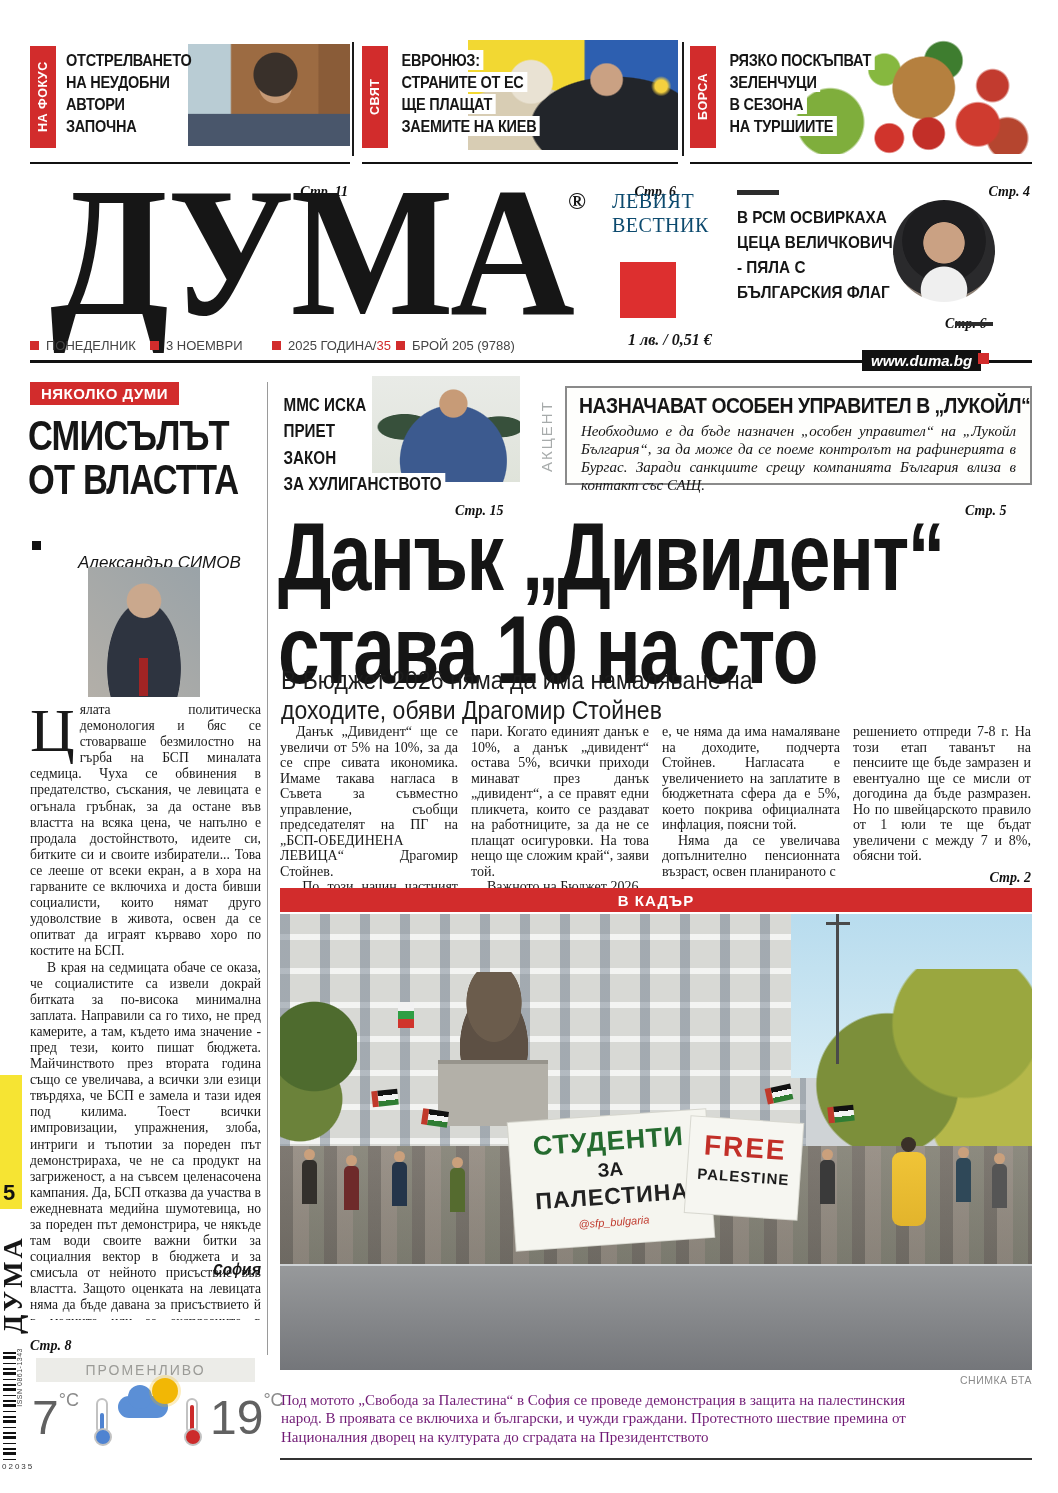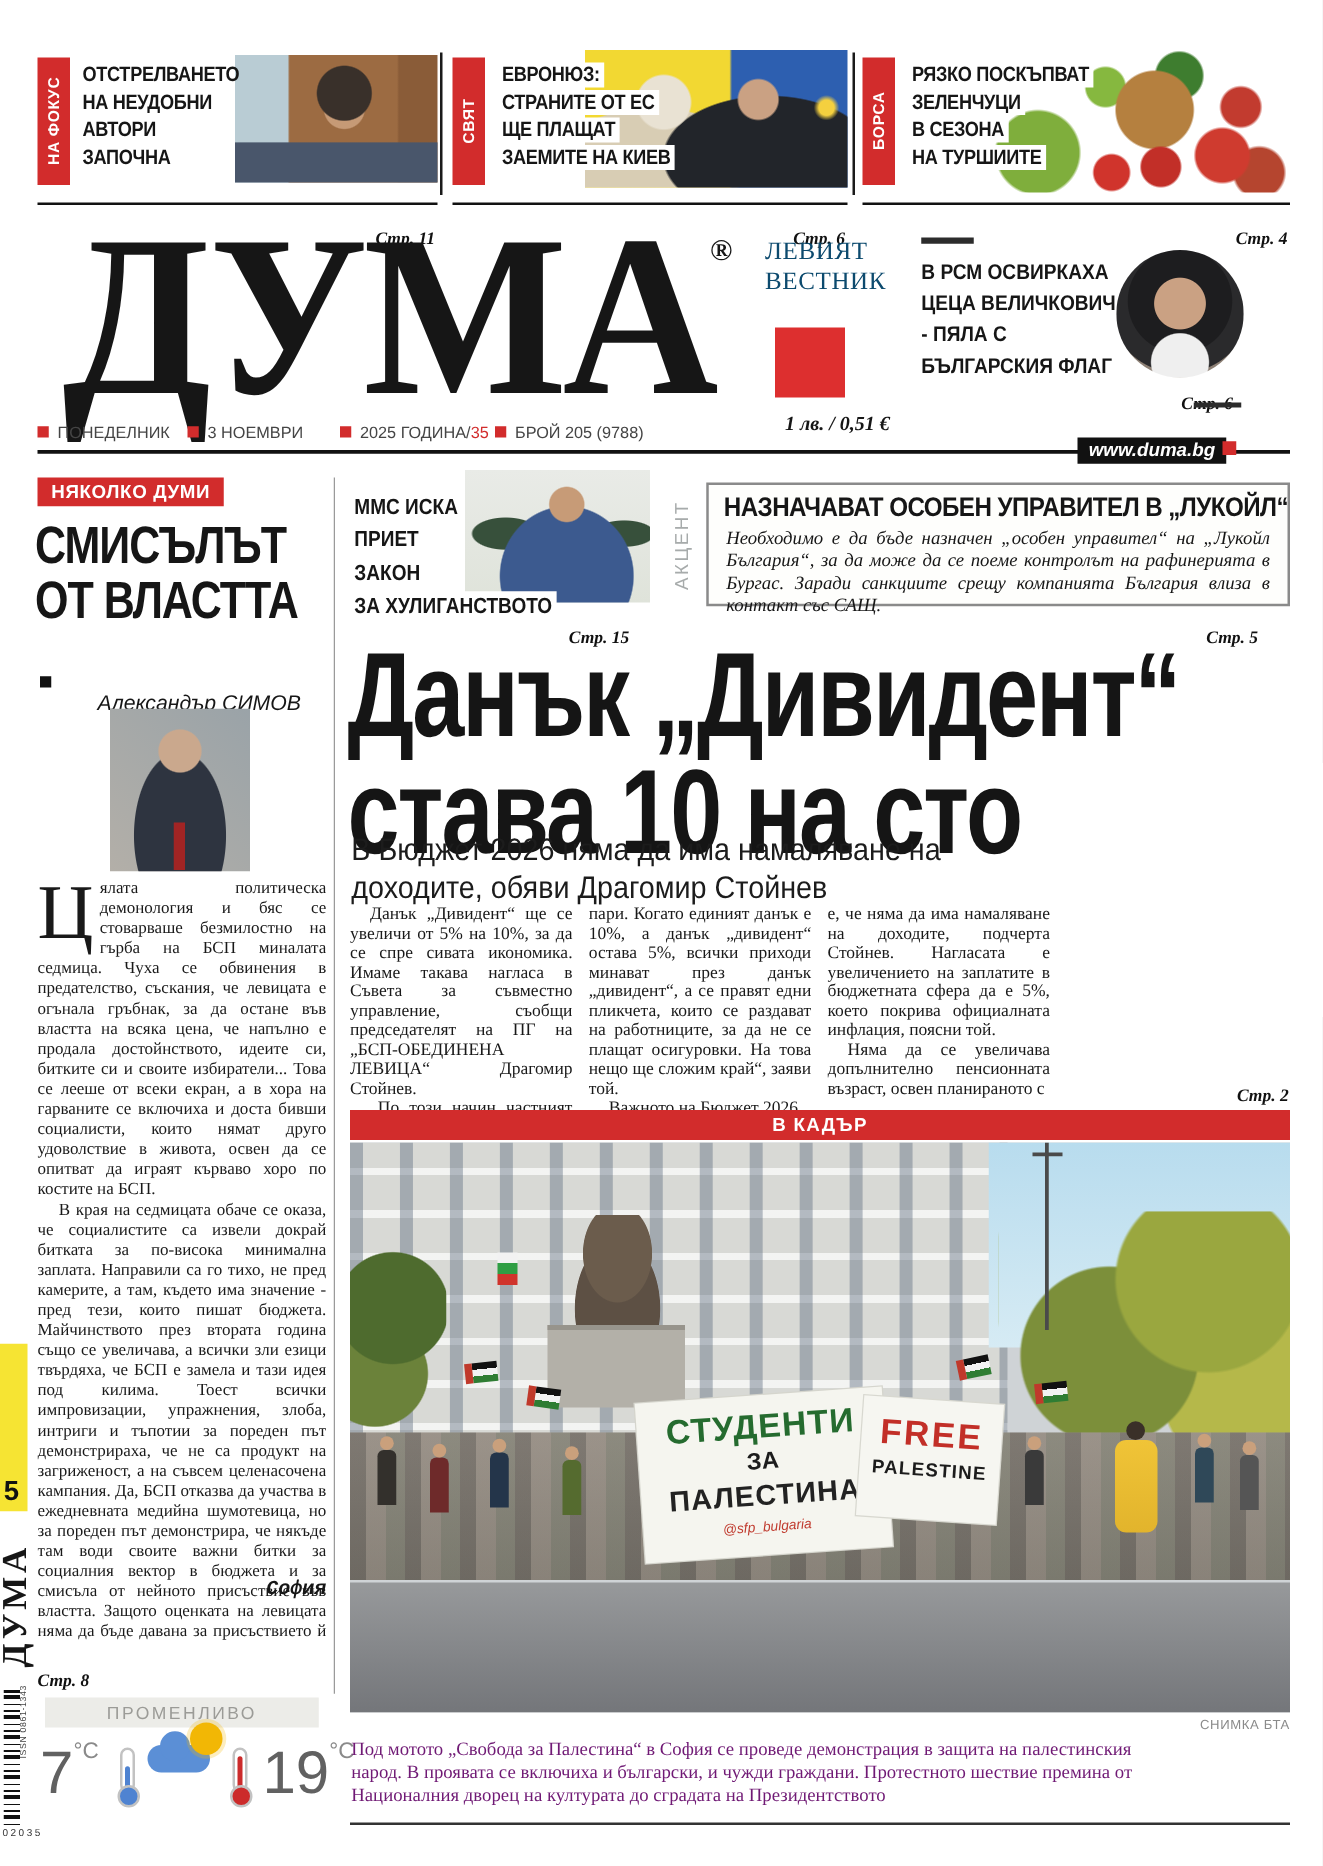--- a/index.html
+++ b/index.html
@@ -334,20 +334,23 @@
     <p class="ind">Данък „Дивидент“ ще се увеличи от 5% на 10%, за да се спре сивата икономика. Имаме такава нагласа в Съвета за съвместно управление, съобщи председателят на ПГ на „БСП-ОБЕДИНЕНА ЛЕВИЦА“ Драгомир Стойнев.</p>
       <p class="ind">„По този начин частният сектор раздава пликчетата с</p>
   </div>
   <div class="lc" id="lc2">
     <p>пари. Когато единият данък е 10%, а данък „дивидент“ остава 5%, всички приходи минават през данък „дивидент“, а се правят едни пликчета, които се раздават на работниците, за да не се плащат осигуровки. На това нещо ще сложим край“, заяви той.</p>
       <p class="ind">Важното на Бюджет 2026</p>
   </div>
   <div class="lc" id="lc3">
     <p>е, че няма да има намаляване на доходите, подчерта Стойнев. Нагласата е увеличението на заплатите в бюджетната сфера да е 5%, което покрива официалната инфлация, поясни той.</p>
       <p class="ind">Няма да се увеличава допълнително пенсионната възраст, освен планираното с</p>
+  </div>
+  <div class="lc" id="lc4">
+    <p>решението отпреди 7-8 г. На този етап таванът на пенсиите ще бъде замразен и евентуално ще се мисли от догодина да бъде размразен. Но по швейцарското правило от 1 юли те ще бъдат увеличени с между 7 и 8%, обясни той.</p>
   </div>
   <div class="lead-page pageref">Стр. 2</div>
 
   <div class="kadar">В КАДЪР</div>
   <div class="bigphoto">
     <div class="ph-building"></div>
     <div class="ph-sky"></div>
     <div class="ph-trees"></div>
     <div class="ph-tree-l"></div>
     <div class="ph-bgflag"></div>

